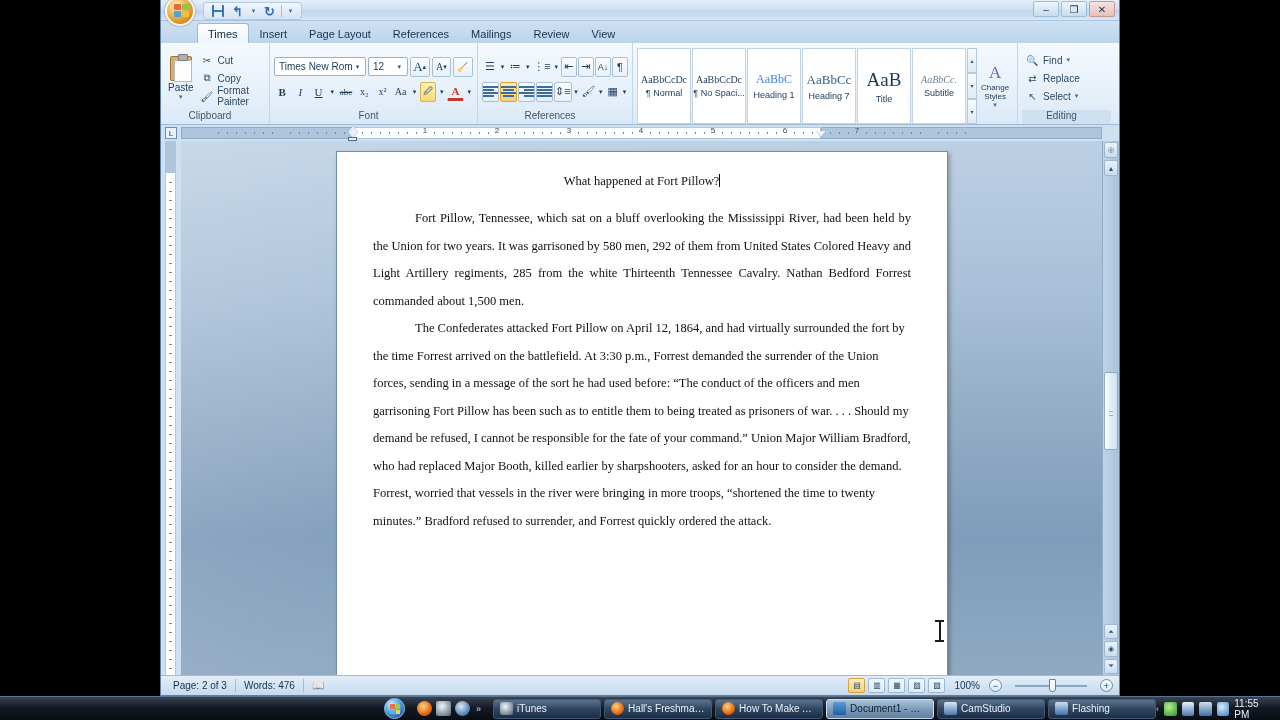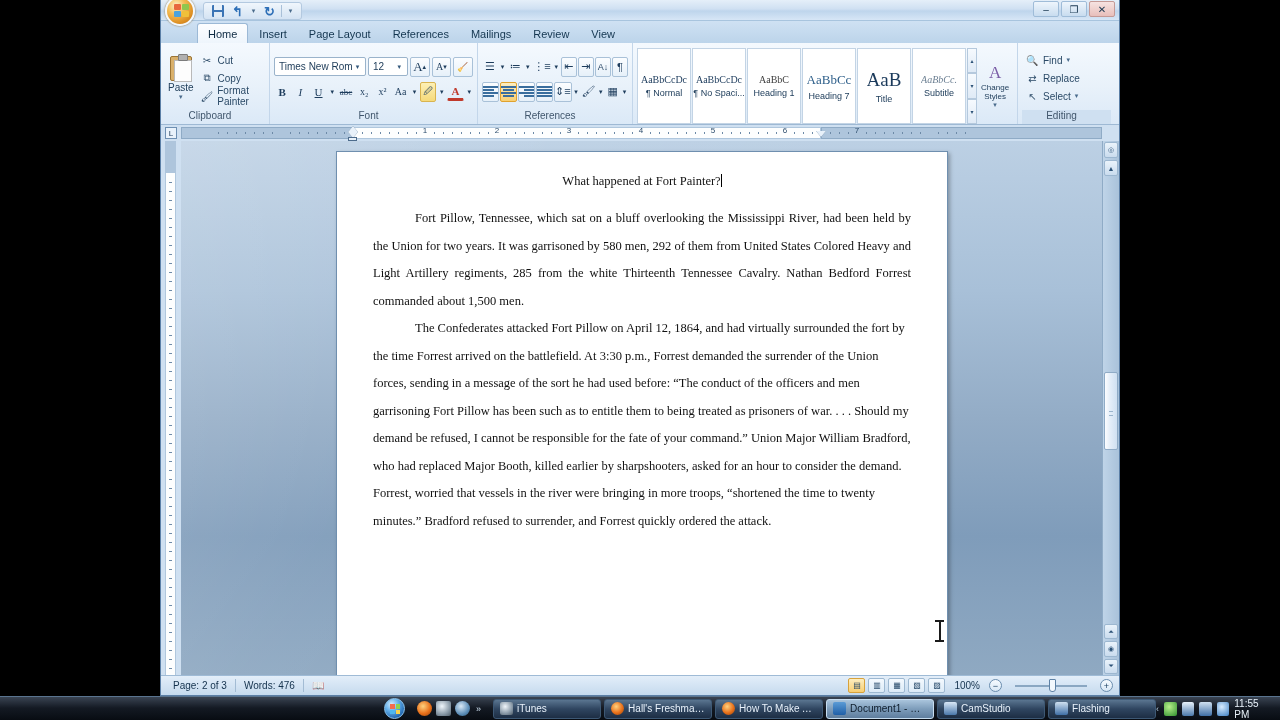--- a/index.html
+++ b/index.html
@@ -357,21 +357,21 @@
 
 
       <div class="win-ctrls">
         <div class="win-btn">–</div>
         <div class="win-btn">❐</div>
         <div class="win-btn close">✕</div>
       </div>
     </div>
 
     <div class="tabbar">
-      <div class="tab active">Home</div>
+      <div class="tab active">Times</div>
       <div class="tab">Insert</div>
       <div class="tab">Page Layout</div>
       <div class="tab">References</div>
       <div class="tab">Mailings</div>
       <div class="tab">Review</div>
       <div class="tab">View</div>
     </div>
 
     <div class="ribbon">
 
@@ -497,21 +497,21 @@
           <div class="style-gal">
             <div class="style-item">
               <span class="style-prev" style="font-size:10px">AaBbCcDc</span>
               <span class="style-name">¶ Normal</span>
             </div>
             <div class="style-item">
               <span class="style-prev" style="font-size:10px">AaBbCcDc</span>
               <span class="style-name">¶ No Spaci...</span>
             </div>
             <div class="style-item">
-              <span class="style-prev" style="font-size:10px;color:#404040">AaBbC</span>
+              <span class="style-prev" style="font-size:12px;color:#3b82f6">AaBbC</span>
               <span class="style-name">Heading 1</span>
             </div>
             <div class="style-item">
               <span class="style-prev" style="font-size:13px;color:#2e5f8a">AaBbCc</span>
               <span class="style-name">Heading 7</span>
             </div>
             <div class="style-item">
               <span class="style-prev" style="font-size:19px">AaB</span>
               <span class="style-name">Title</span>
             </div>
@@ -710,21 +710,21 @@
           <span class="vtick" style="top: 500px;"></span>
           <span class="vtick" style="top: 509px;"></span>
           <span class="vtick" style="top: 518px;"></span>
           <span class="vtick" style="top: 527px;"></span>
         </div>
 
       <div class="canvas">
         <div class="page">
           <div class="page-inner">
             <div class="doc-title">
-              <span>What happened at Fort Painter?</span><span class="caret"></span>
+              <span>What happened at Fort Pillow?</span><span class="caret"></span>
             </div>
             <div class="doc-p">Fort Pillow, Tennessee, which sat on a bluff overlooking the Mississippi River, had been held by the Union for two years. It was garrisoned by 580 men, 292 of them from United States Colored Heavy and Light Artillery regiments, 285 from the white Thirteenth Tennessee Cavalry. Nathan Bedford Forrest commanded about 1,500 men.</div>
             <div class="doc-p last">The Confederates attacked Fort Pillow on April 12, 1864, and had virtually surrounded the fort by the time Forrest arrived on the battlefield. At 3:30 p.m., Forrest demanded the surrender of the Union forces, sending in a message of the sort he had used before: “The conduct of the officers and men garrisoning Fort Pillow has been such as to entitle them to being treated as prisoners of war. . . . Should my demand be refused, I cannot be responsible for the fate of your command.” Union Major William Bradford, who had replaced Major Booth, killed earlier by sharpshooters, asked for an hour to consider the demand. Forrest, worried that vessels in the river were bringing in more troops, “shortened the time to twenty minutes.” Bradford refused to surrender, and Forrest quickly ordered the attack.</div>
           </div>
           <div class="mouse-caret"></div>
         </div>
       </div>
 
       <div class="vscroll">
         <div class="sc-btn">◎</div>

